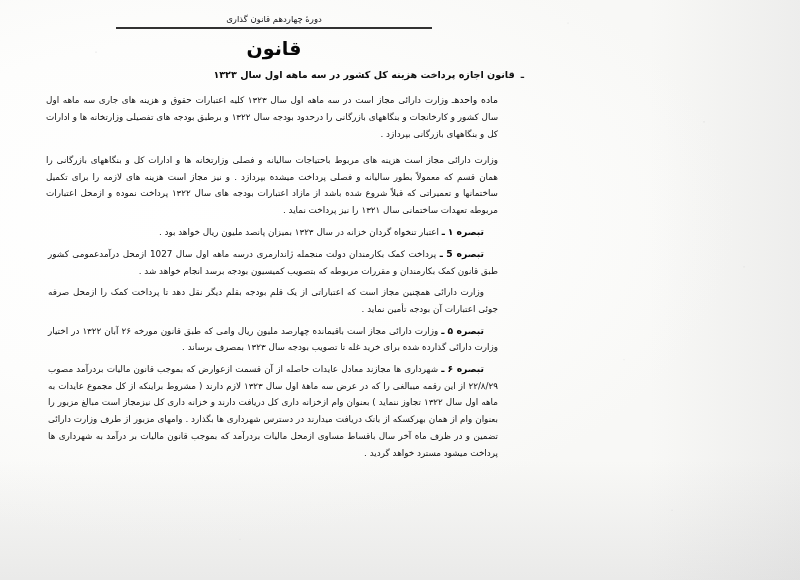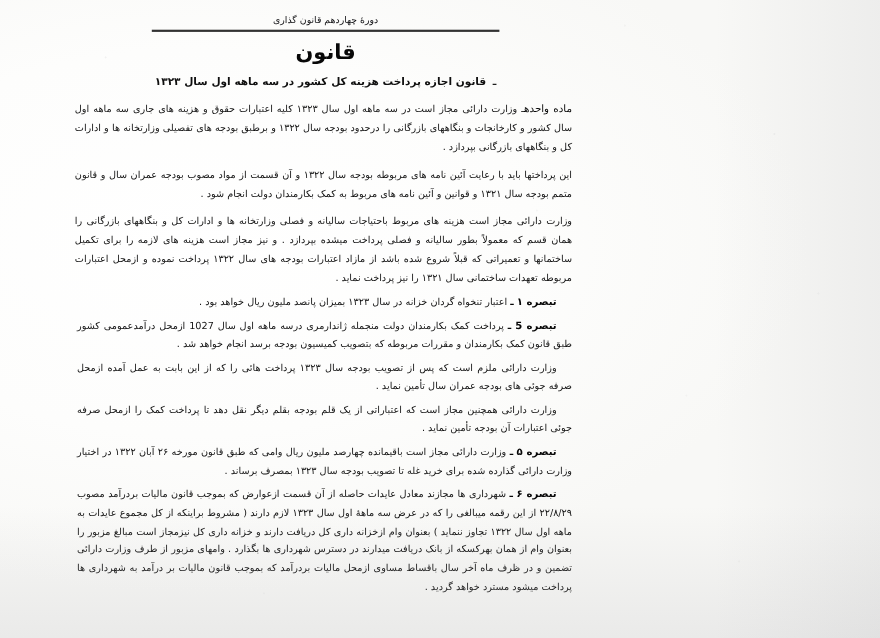--- a/index.html
+++ b/index.html
@@ -53,21 +53,21 @@
     top: 0; bottom: 0; right: 0;
     width: 150px;
     pointer-events: none;
     background: linear-gradient(to left, rgba(165,165,170,.13), rgba(255,255,255,0));
   }
 
   
   .text-column {
     position: absolute;
     top: 0;
-    right: 254px;          
+    right: 276px;          
     width: 500px;
     height: 580px;
     color: #141414;
     direction: rtl;
     text-align: justify;
   }
 
   
   .running-head {
     margin: 14px 0 0 0;
@@ -91,21 +91,21 @@
     font-size: 19px;
     font-weight: 700;
     color: #0d0d0d;
     letter-spacing: .5px;
     line-height: 1.15;
   }
 
   
   .doc-subtitle {
     margin: 9px 0 0 0;
-    text-align: center;
+    text-align: right;
     font-size: 9.6px;
     font-weight: 600;
     color: #131313;
     line-height: 1.4;
   }
   .subtitle-dash {
     display: inline-block;
     margin-left: 6px;
     color: #222;
   }
@@ -160,40 +160,35 @@
 
     <div class="doc-subtitle">
       <span class="subtitle-dash">ـ</span><span>قانون اجازه پرداخت هزینه کل کشور در سه ماهه اول سال ۱۳۲۳</span>
     </div>
 
     <p class="body-block">
       <span class="lead-term">ماده واحده</span><span>ـ</span>
       <span>وزارت دارائی مجاز است در سه ماهه اول سال ۱۳۲۳ کلیه اعتبارات حقوق و هزینه های جاری سه ماهه اول سال کشور و کارخانجات و بنگاههای بازرگانی را درحدود بودجه سال ۱۳۲۲ و برطبق بودجه های تفصیلی وزارتخانه ها و ادارات کل و بنگاههای بازرگانی بپردازد .</span>
     </p>
 
-    <p class="body-block">این پرداختها باید با رعایت آئین نامه های مربوطه بودجه سال ۱۳۲۲ و آن قسمت از مواد مصوب بودجه عمران سال و قانون متمم بودجه سال ۱۳۲۱ و قوانین و آئین نامه های مربوط به کمک بکارمندان دولت انجام شود .</p>
 
     <p class="body-block">وزارت دارائی مجاز است هزینه های مربوط باحتیاجات سالیانه و فصلی وزارتخانه ها و ادارات کل و بنگاههای بازرگانی را همان قسم که معمولاً بطور سالیانه و فصلی پرداخت میشده بپردازد . و نیز مجاز است هزینه های لازمه را برای تکمیل ساختمانها و تعمیراتی که قبلاً شروع شده باشد از مازاد اعتبارات بودجه های سال ۱۳۲۲ پرداخت نموده و ازمحل اعتبارات مربوطه تعهدات ساختمانی سال ۱۳۲۱ را نیز پرداخت نماید .</p>
 
     <p class="clause-block indented">
       <span class="clause-label">تبصره ۱</span>
       <span class="clause-label">ـ</span>
       <span>اعتبار تنخواه گردان خزانه در سال ۱۳۲۳ بمیزان پانصد ملیون ریال خواهد بود .</span>
     </p>
 
     <p class="clause-block indented">
       <span class="clause-label">تبصره 5</span>
       <span class="clause-label">ـ</span>
       <span>پرداخت کمک بکارمندان دولت منجمله ژاندارمری درسه ماهه اول سال 1027 ازمحل درآمدعمومی کشور طبق قانون کمک بکارمندان و مقررات مربوطه که بتصویب کمیسیون بودجه برسد انجام خواهد شد .</span>
     </p>
 
-    <p class="clause-block indented">
-      <span class="clause-label"></span>
-      <span>وزارت دارائی ملزم است که پس از تصویب بودجه سال ۱۳۲۳ پرداخت هائی را که از این بابت به عمل آمده ازمحل صرفه جوئی های بودجه عمران سال تأمین نماید .</span>
-    </p>
 
     <p class="clause-block indented">
       <span class="clause-label"></span>
       <span>وزارت دارائی همچنین مجاز است که اعتباراتی از یک قلم بودجه بقلم دیگر نقل دهد تا پرداخت کمک را ازمحل صرفه جوئی اعتبارات آن بودجه تأمین نماید .</span>
     </p>
 
 
 
     <p class="clause-block indented">
       <span class="clause-label">تبصره ۵</span>

